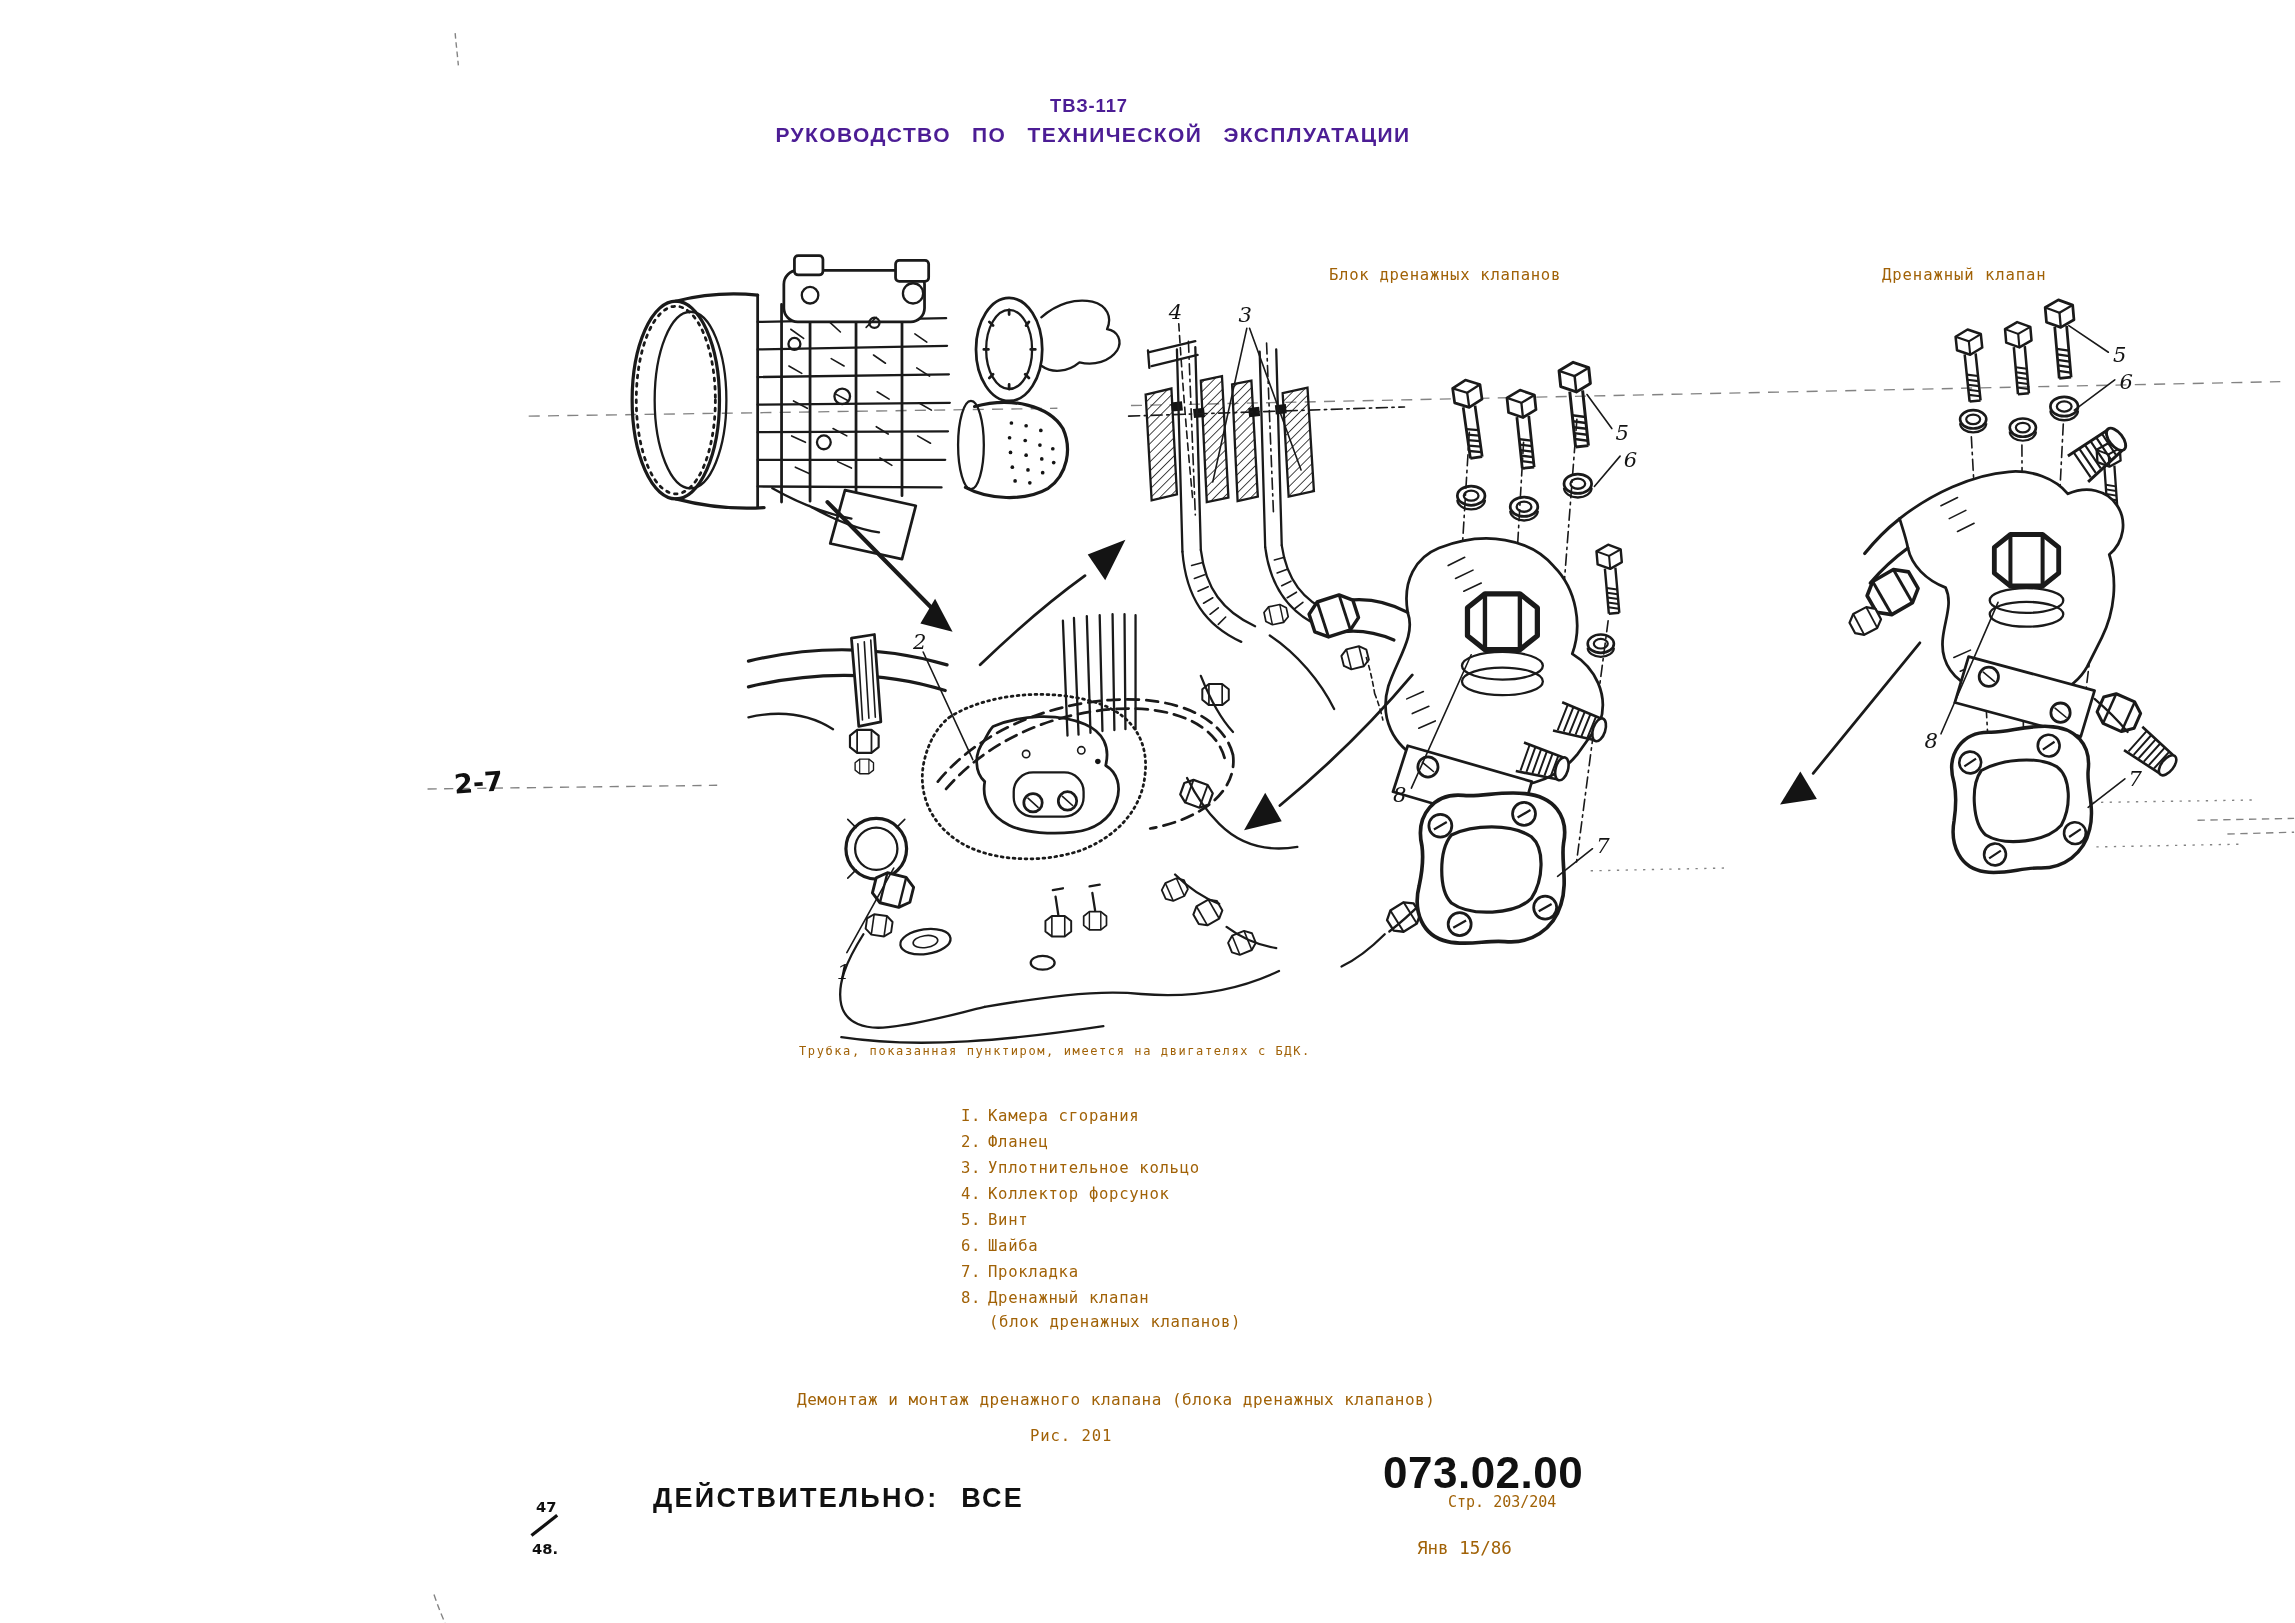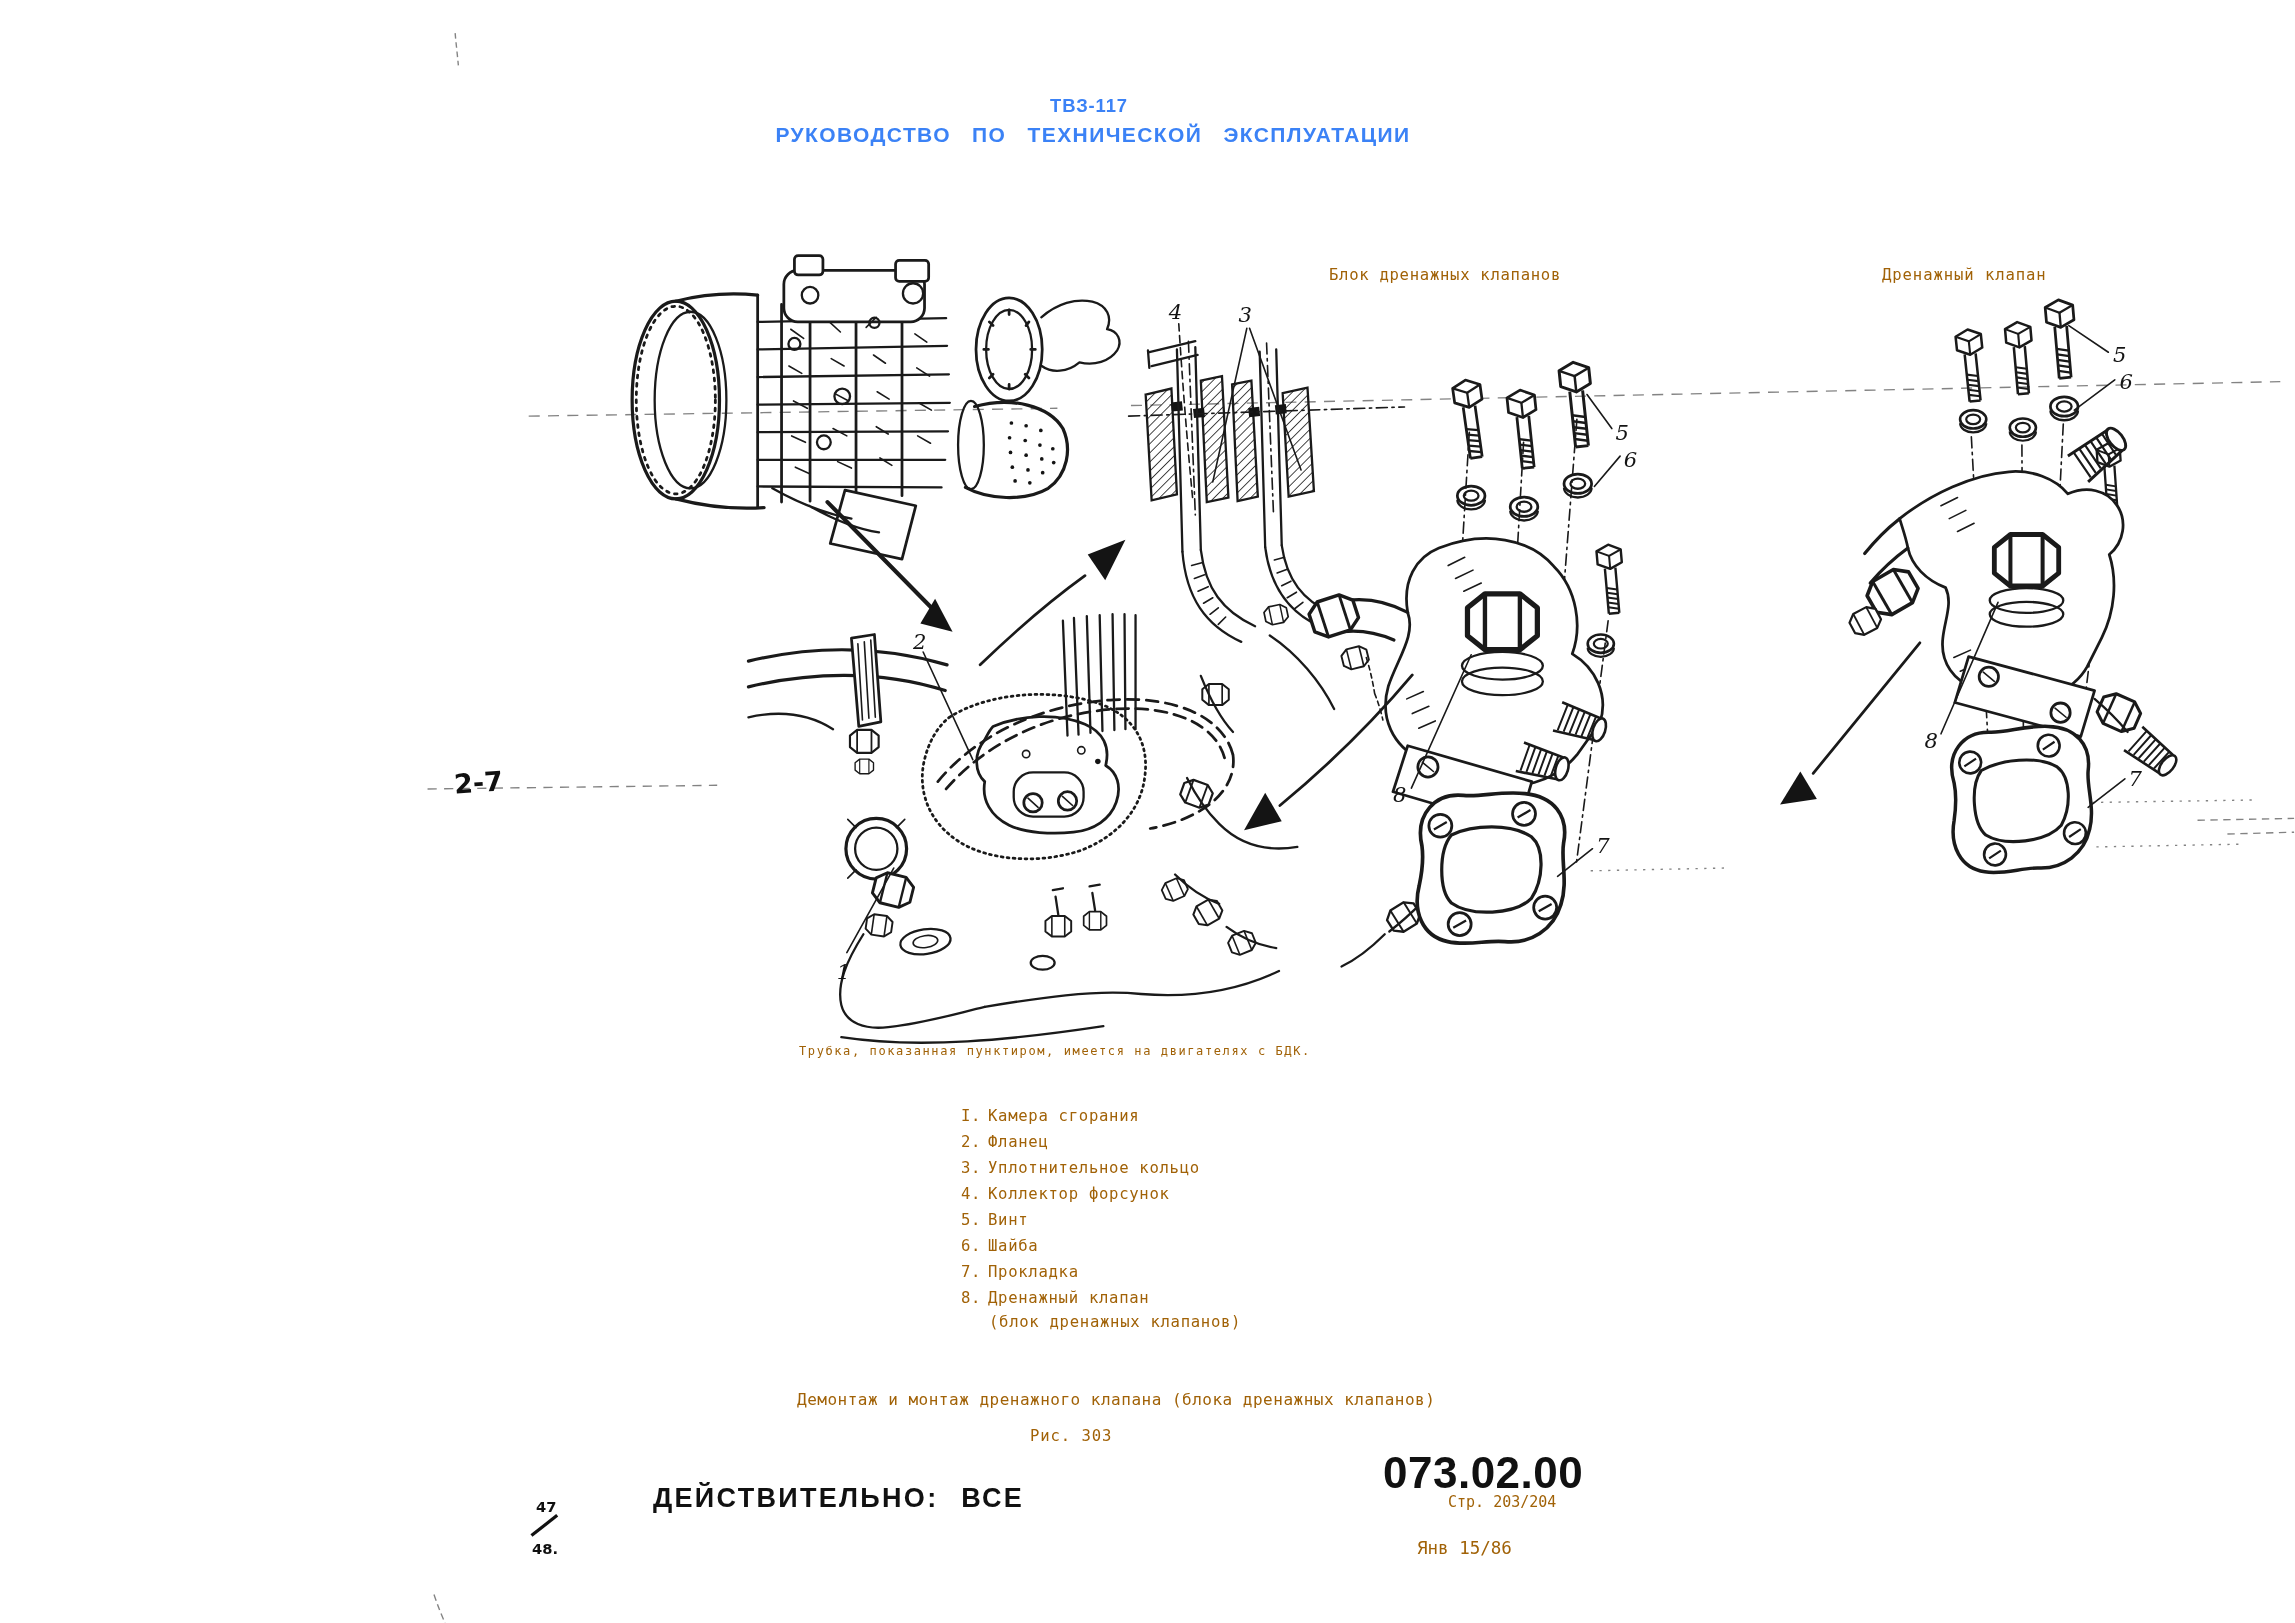--- a/index.html
+++ b/index.html
@@ -1,20 +1,20 @@
 <!DOCTYPE html>
 <html style="font-size:7.4px"><head>
 <meta charset="utf-8">
 <style>
   html,body{margin:0;padding:0;background:#e8e8e8;}
   #page{position:relative;width:2295px;height:1623px;background:#ffffff;overflow:hidden;
         font-family:"DejaVu Sans Mono",monospace;color:#161616;}
   .abs{position:absolute;white-space:nowrap;}
   .ctr{transform:translateX(-50%);}
-  .t-head{font-family:"Liberation Sans",sans-serif;font-weight:bold;color:#3b82f6;}
+  .t-head{font-family:"Liberation Sans",sans-serif;font-weight:bold;color:#4c1d95;}
   .t-mono{font-family:"DejaVu Sans Mono",monospace;color:#a16207;}
   .t-sans{font-family:"Liberation Sans",sans-serif;color:#111;}
   .hand{font-family:"DejaVu Sans",sans-serif;font-weight:bold;color:#101010;}
   .leg-row{line-height:26px;font-size:15.6px;letter-spacing:0.7px;}
   .leg-num{display:inline-block;width:27px;}
   svg{position:absolute;left:0;top:0;}
   svg .ln{fill:none;stroke:#1a1a1a;stroke-width:6;stroke-linecap:round;stroke-linejoin:round;}
   svg .thin{stroke-width:3.5;}
   svg .w5{stroke-width:5;}
   svg .w7{stroke-width:7;}
@@ -337,21 +337,21 @@
   <div class="leg-row"><span class="leg-num">3.</span><span>Уплотнительное кольцо</span></div>
   <div class="leg-row"><span class="leg-num">4.</span><span>Коллектор форсунок</span></div>
   <div class="leg-row"><span class="leg-num">5.</span><span>Винт</span></div>
   <div class="leg-row"><span class="leg-num">6.</span><span>Шайба</span></div>
   <div class="leg-row"><span class="leg-num">7.</span><span>Прокладка</span></div>
   <div class="leg-row"><span class="leg-num">8.</span><span>Дренажный клапан</span></div>
 </div>
 <div class="abs t-mono" style="left:989px;top:1313px;font-size:15.6px;letter-spacing:0.7px;">(блок дренажных клапанов)</div>
 
 <div class="abs t-mono" style="left:797px;top:1390px;font-size:16px;letter-spacing:0.5px;">Демонтаж и монтаж дренажного клапана (блока дренажных клапанов)</div>
-<div class="abs t-mono" style="left:1030px;top:1427px;font-size:15.6px;letter-spacing:0.9px;">Рис. 303</div>
+<div class="abs t-mono" style="left:1030px;top:1427px;font-size:15.6px;letter-spacing:0.9px;">Рис. 201</div>
 
 <div class="abs t-sans" style="left:653px;top:1483px;font-size:27px;font-weight:bold;letter-spacing:2.3px;word-spacing:13px;">ДЕЙСТВИТЕЛЬНО: ВСЕ</div>
 
 <div class="abs hand" style="left:536px;top:1498px;font-size:14.7px;">47</div>
 <div class="abs hand" style="left:532px;top:1540px;font-size:14.7px;">48.</div>
 
 <div class="abs t-sans" style="left:1383px;top:1448px;font-size:44px;font-weight:bold;letter-spacing:0.5px;">073.02.00</div>
 <div class="abs t-mono" style="left:1448px;top:1493px;font-size:15px;">Стр. 203/204</div>
 <div class="abs t-mono" style="left:1417px;top:1538px;font-size:17.5px;">Янв 15/86</div>
 

